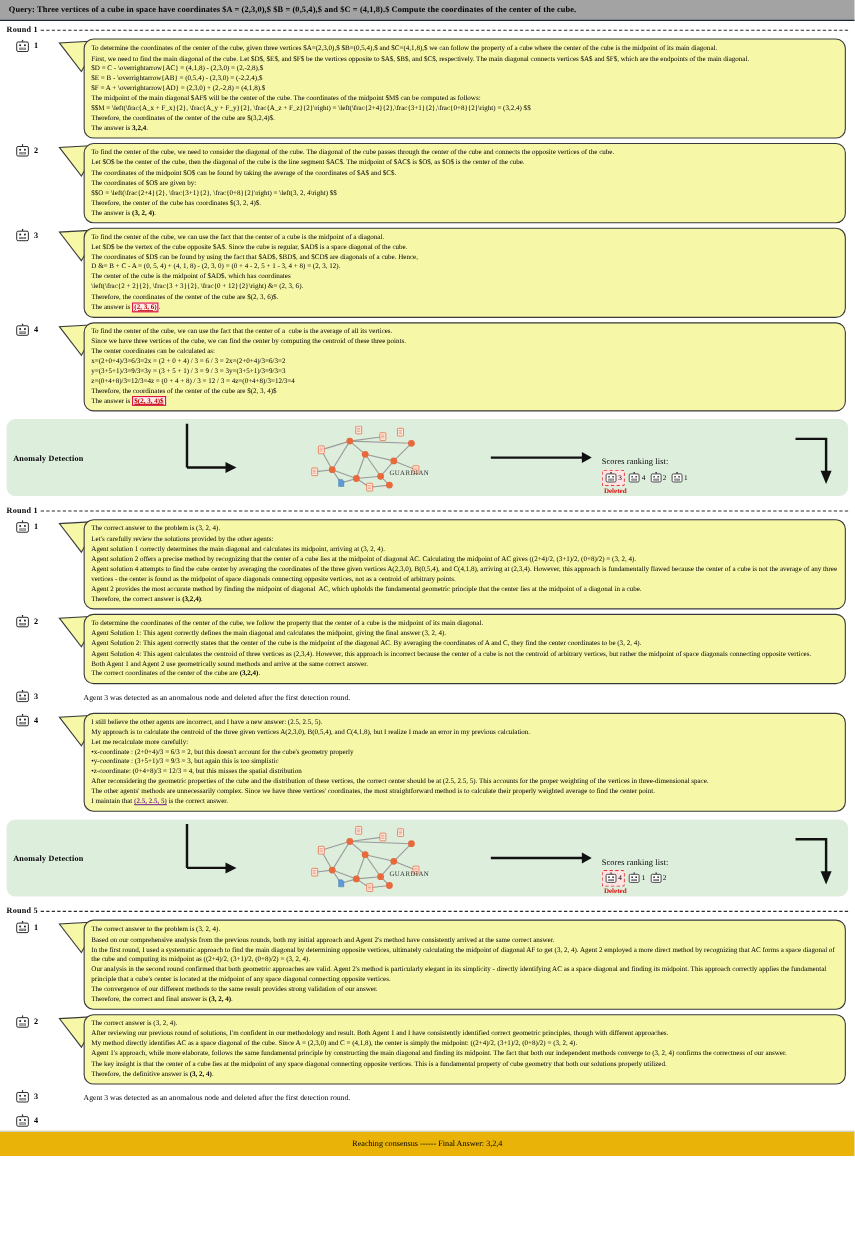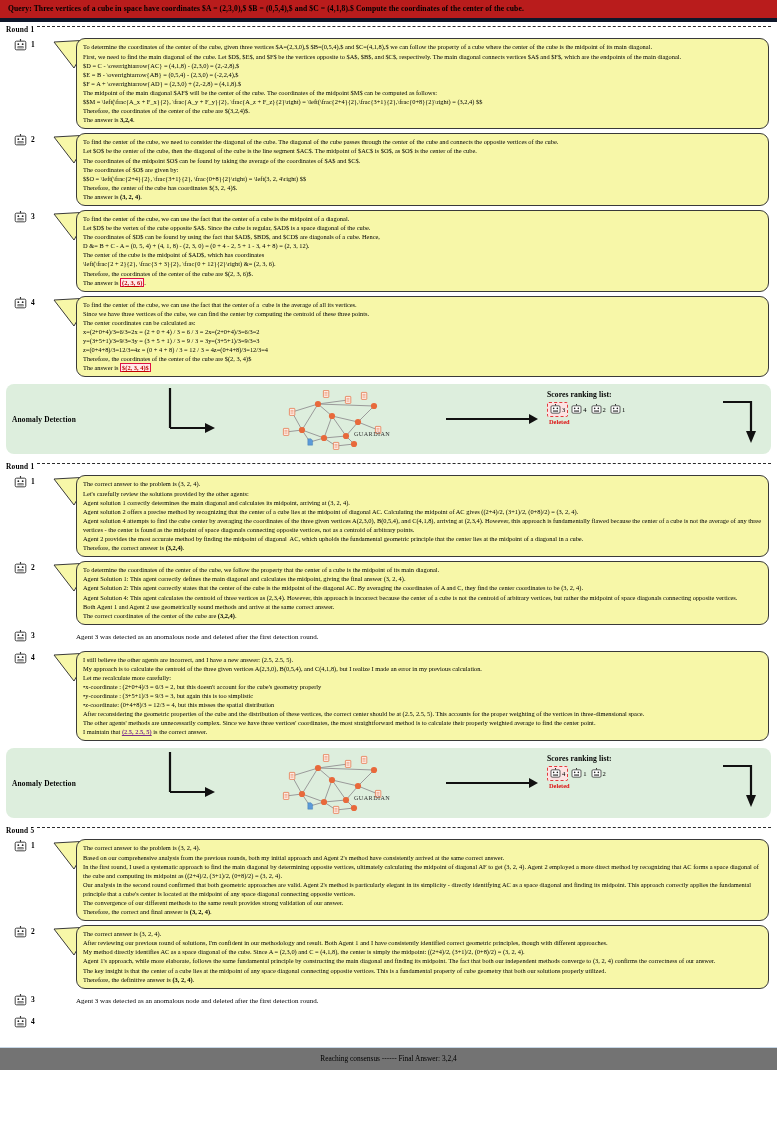--- a/index.html
+++ b/index.html
@@ -7,33 +7,34 @@
   body {
     width: 777px;
     font-family: "Liberation Serif", "DejaVu Serif", serif;
     background: #ffffff;
     color: #000;
   }
   .page { width:777px; position:relative; background:#fff; }
 
   
   .query-bar {
-    background:#b91c1c;
-    border-bottom:4px solid #0f172a;
+    background:#a3a3a3;
+    border-bottom:1px solid #0f172a;
     padding:4px 8px 5px 8px;
     font-size:7.6px;
     font-weight:bold;
     line-height:1.25;
     letter-spacing:0.1px;
     font-family:Liberation Serif, serif;
   }
 
   
   .round-sep {
     display:flex;
+    align-items:center;
     padding:3px 6px 2px 6px;
     gap:3px;
   }
   .round-sep .round-label {
     font-size:7.4px;
     font-weight:bold;
     white-space:nowrap;
     letter-spacing:0.2px;
   }
   .round-sep .dash-line {
@@ -124,23 +125,24 @@
     flex:0 0 150px;
     font-size:7.4px;
     font-weight:bold;
     text-align:left;
     letter-spacing:0.2px;
   }
   .anomaly-graph { flex:0 0 230px; position:relative; height:58px; }
   .anomaly-scores { flex:1; position:relative; height:58px; }
   .scores-title {
     font-size:7.6px;
-    font-weight:bold;
+    font-weight:normal;
     letter-spacing:0.1px;
     margin-left:6px;
+    margin-top:28px;
   }
   .score-items { display:flex; align-items:center; gap:2px; margin-top:3px; margin-left:6px; }
   .score-chip { display:flex; align-items:center; gap:1px; padding:1px 1px; }
   .score-chip.deleted {
     border:1.2px dashed #e23b3b;
     background:#fde3e3;
     border-radius:2px;
     padding:1px 2px;
   }
   .score-num { font-size:6.6px; }
@@ -153,26 +155,26 @@
   }
   .guardian-label {
     position:absolute;
     font-size:6.2px;
     letter-spacing:0.4px;
     color:#333;
   }
 
   
   .consensus {
-    background:#737373;
+    background:#eab308;
     border-top:1px solid #c6d7e6;
     text-align:center;
     font-size:7.4px;
     padding:6px 0 7px 0;
-    margin-top:16px;
+    margin-top:0;
   }
 </style>
 </head>
 <body>
 
 <div class="page">
 
   <div class="query-bar">
     <span>Query:</span>
     <span>Three vertices of a cube in space have coordinates $A = (2,3,0),$ $B = (0,5,4),$ and $C = (4,1,8).$  Compute the coordinates of the center of the cube.</span>

